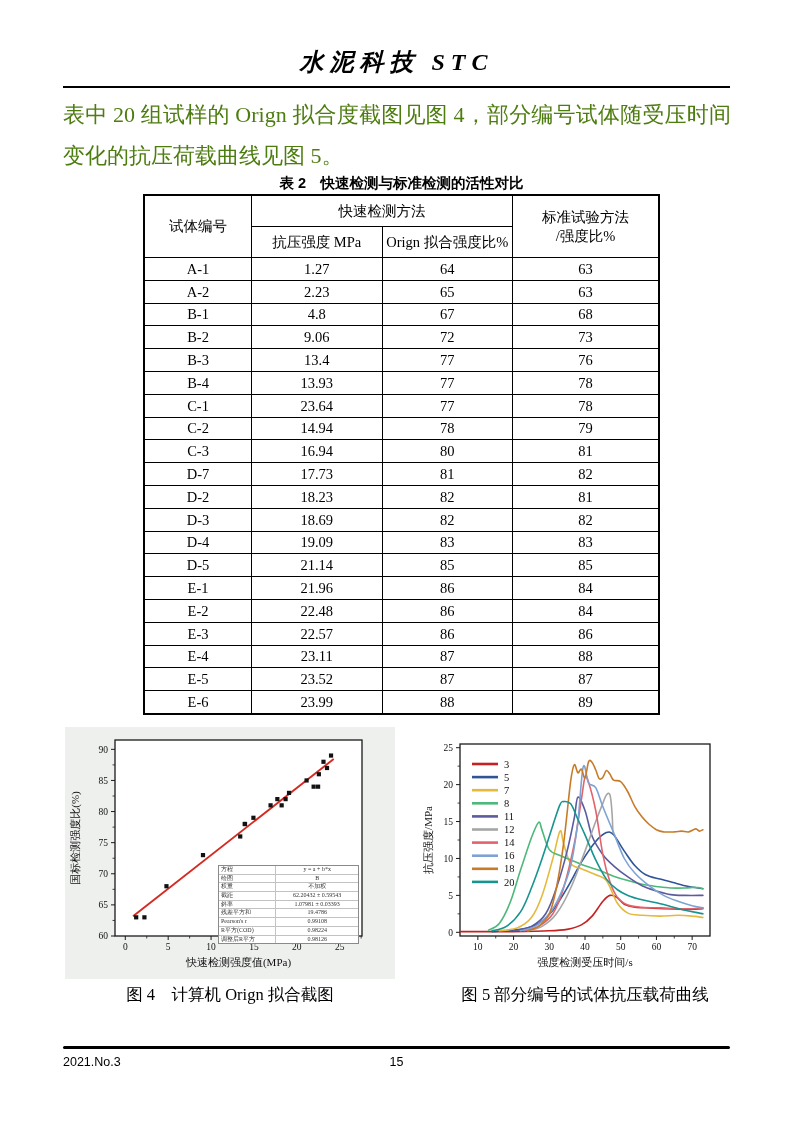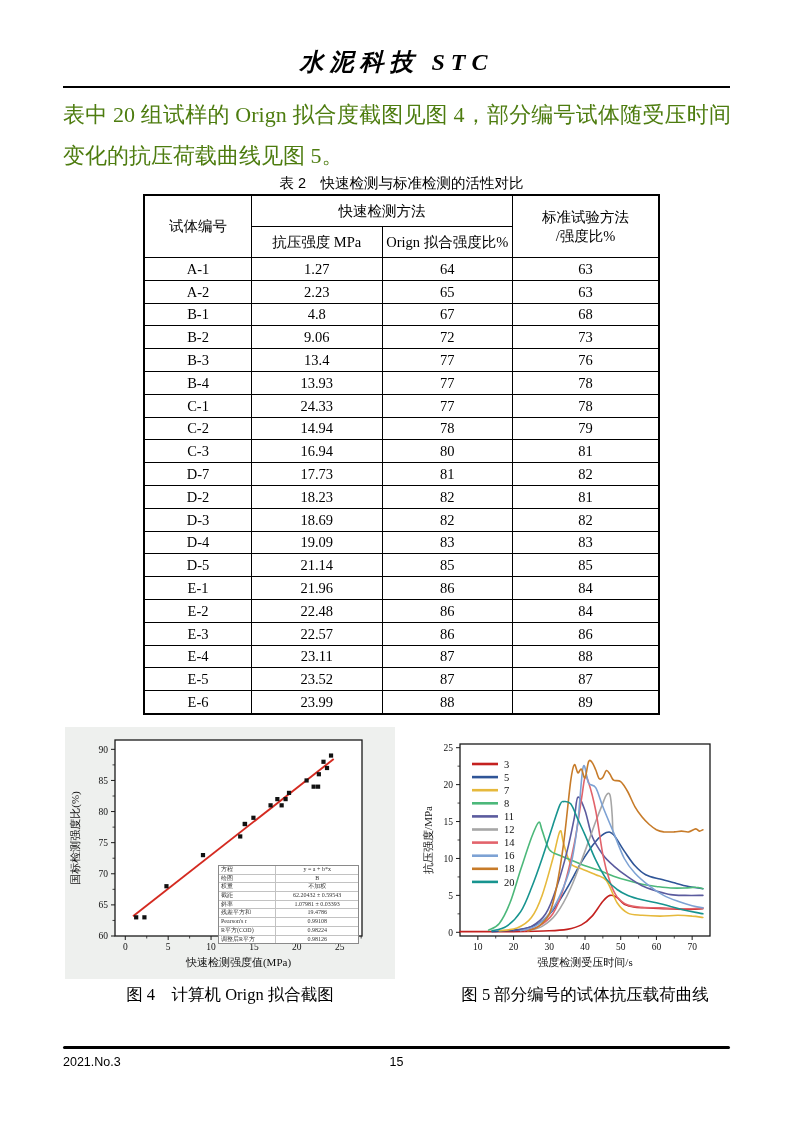--- a/index.html
+++ b/index.html
@@ -7,21 +7,21 @@
   .page{position:relative;width:784px;height:1122px;background:#fff;overflow:hidden;}
 
   .journal-title{position:absolute;top:46px;left:63px;width:667px;text-align:center;
     font-size:24px;font-weight:bold;font-style:italic;letter-spacing:6px;color:#000;}
   .header-rule{position:absolute;top:86px;left:63px;width:667px;height:2px;background:#000;}
 
   .body-paragraph{position:absolute;top:94px;left:63px;width:668px;font-size:22px;
     line-height:41px;text-align:justify;color:#4d7c0f;}
 
   .table-title{position:absolute;top:174px;left:143px;width:517px;text-align:center;
-    font-size:14.5px;font-weight:normal;font-family:"Liberation Sans",sans-serif;color:#000;}
+    font-size:14.5px;font-weight:bold;font-family:"Liberation Sans",sans-serif;color:#000;}
   .data-table{position:absolute;top:194px;left:143px;width:517px;border-collapse:collapse;
     font-size:14.5px;color:#000;table-layout:fixed;}
   .data-table th,.data-table td{border:1px solid #000;text-align:center;font-weight:normal;
     padding:0;height:21.8px;line-height:1.25;}
   .data-table{border:2px solid #000;}
   .data-table thead th{height:30px;}
   .col-specimen{width:106px;}
   .col-strength{width:120px;}
   .col-orign{width:146px;}
   .col-standard{width:145px;}
@@ -114,21 +114,21 @@
           <td>76</td>
         </tr>
         <tr>
           <td>B-4</td>
           <td>13.93</td>
           <td>77</td>
           <td>78</td>
         </tr>
         <tr>
           <td>C-1</td>
-          <td>24.33</td>
+          <td>23.64</td>
           <td>77</td>
           <td>78</td>
         </tr>
         <tr>
           <td>C-2</td>
           <td>14.94</td>
           <td>78</td>
           <td>79</td>
         </tr>
         <tr>

